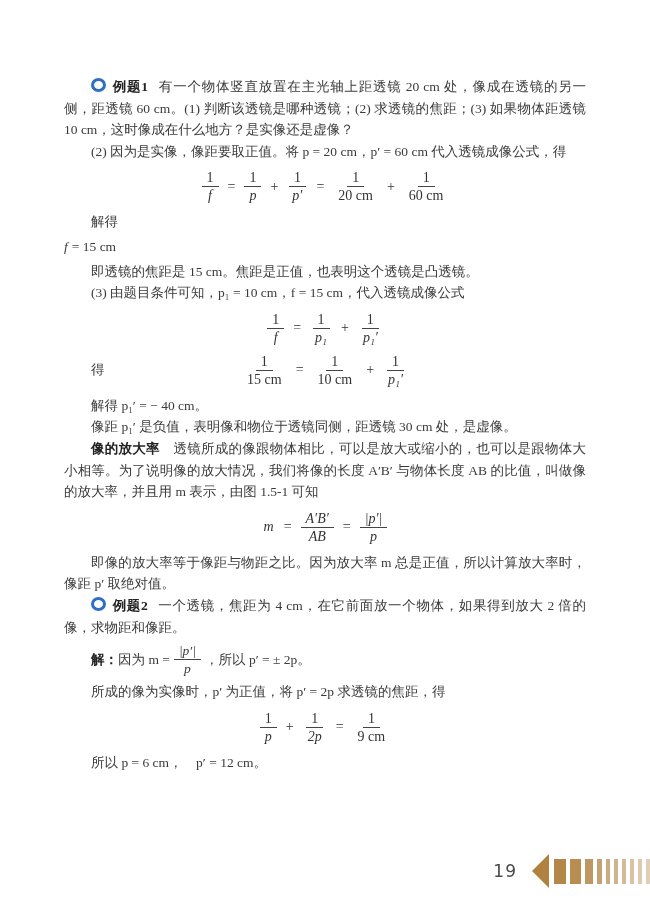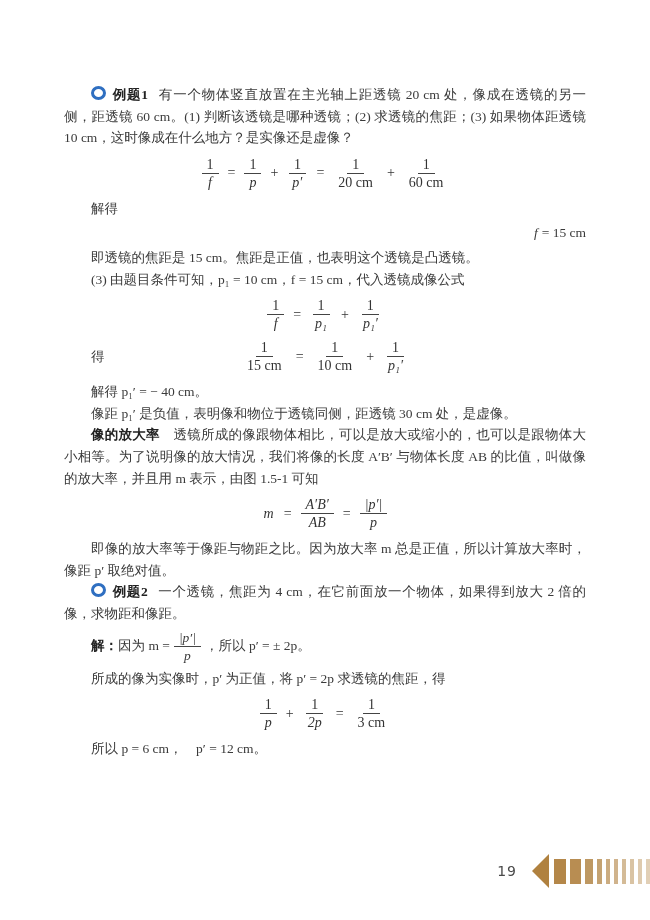--- a/index.html
+++ b/index.html
@@ -9,21 +9,21 @@
     --page-bg:#ffffff;
     --page-number:#4a4a4a;
   }
   html,body{margin:0;padding:0;}
   body{
     width:650px;height:920px;background:var(--page-bg);
     font-family:"Liberation Serif","DejaVu Serif",serif;
     color:var(--text);overflow:hidden;position:relative;
   }
   .content{
-    position:absolute;left:64px;top:84px;width:522px;
+    position:absolute;left:64px;top:76px;width:522px;
     font-size:13.5px;line-height:21.6px;text-align:justify;
   }
   p.para{margin:0;text-indent:2em;}
   .lbl{font-weight:bold;color:#222;}
   .ex-label{font-weight:bold;color:#222;margin:0 10px 0 6px;}
   .ex-icon{
     display:inline-block;width:9px;height:8px;
     border:3px solid var(--accent-blue);border-radius:50%;
     vertical-align:-1px;
   }
@@ -36,33 +36,33 @@
   .formula-row{position:relative;}
   .side-label{
     position:absolute;left:2em;top:50%;transform:translateY(-50%);
     font-size:13.5px;
   }
   .frac{display:inline-flex;flex-direction:column;align-items:center;margin:0 4px;}
   .frac .num{display:block;padding:0 5px;border-bottom:1px solid #444;line-height:17px;text-align:center;}
   .frac .den{display:block;padding:0 5px;line-height:17px;text-align:center;}
   .var{font-style:italic;}
   .op{margin:0 5px;}
-  .center-line{text-align:right;margin:3px 0;font-size:13.5px;}
+  .center-line{text-align:left;margin:3px 0;font-size:13.5px;}
   .center-line i{margin-right:4px;}
   
   .inline-frac-line{margin:4px 0;text-indent:0;padding-left:2em;display:flex;align-items:center;}
   .inline-frac-line .frac{font-size:13.5px;}
   
   .footer{
     position:absolute;right:0;bottom:31px;
     display:flex;align-items:center;gap:15px;
   }
   .page-number{
     font-family:"DejaVu Sans","Liberation Sans",sans-serif;
-    font-size:14px;color:var(--page-number);letter-spacing:1px;
+    font-size:17px;color:var(--page-number);letter-spacing:1px;
   }
   .page-arrow{display:flex;align-items:center;gap:4px;height:36px;}
   .arrow-head{
     width:0;height:0;display:inline-block;
     border-top:17px solid transparent;border-bottom:17px solid transparent;
     border-right:17px solid var(--arrow-brown);
     margin-right:1px;
   }
   .bar{display:inline-block;height:25px;background:var(--arrow-brown);}
   .b1{width:12px;opacity:.95;}
@@ -77,20 +77,21 @@
   .b10{width:4px;opacity:.38;}
 </style>
 </head>
 <body>
 
 <div class="content">
 
   <p class="para"><span class="ex-icon"></span><span class="ex-label">例题1</span><span>有一个物体竖直放置在主光轴上距透镜 20 cm 处，像成在透镜的另一侧，距透镜 60 cm。(1) 判断该透镜是哪种透镜；(2) 求透镜的焦距；(3) 如果物体距透镜 10 cm，这时像成在什么地方？是实像还是虚像？</span></p>
 
 
+  <p class="para">(2) 因为是实像，像距要取正值。将 p = 20 cm，p′ = 60 cm 代入透镜成像公式，得</p>
 
   <div class="formula">
     <span class="frac">
         <span class="num">1</span>
         <span class="den var">f</span>
       </span>
     <span class="op">=</span>
     <span class="frac">
         <span class="num">1</span>
         <span class="den var">p</span>
@@ -200,21 +201,21 @@
         <span class="den var">p</span>
       </span>
     <span class="op">+</span>
     <span class="frac">
         <span class="num">1</span>
         <span class="den var">2p</span>
       </span>
     <span class="op">=</span>
     <span class="frac">
         <span class="num">1</span>
-        <span class="den">3 cm</span>
+        <span class="den">9 cm</span>
       </span>
   </div>
 
   <p class="para">所以 p = 6 cm，　p′ = 12 cm。</p>
 
 </div>
 
 <div class="footer">
   <span class="page-number">19</span>
   <div class="page-arrow">

